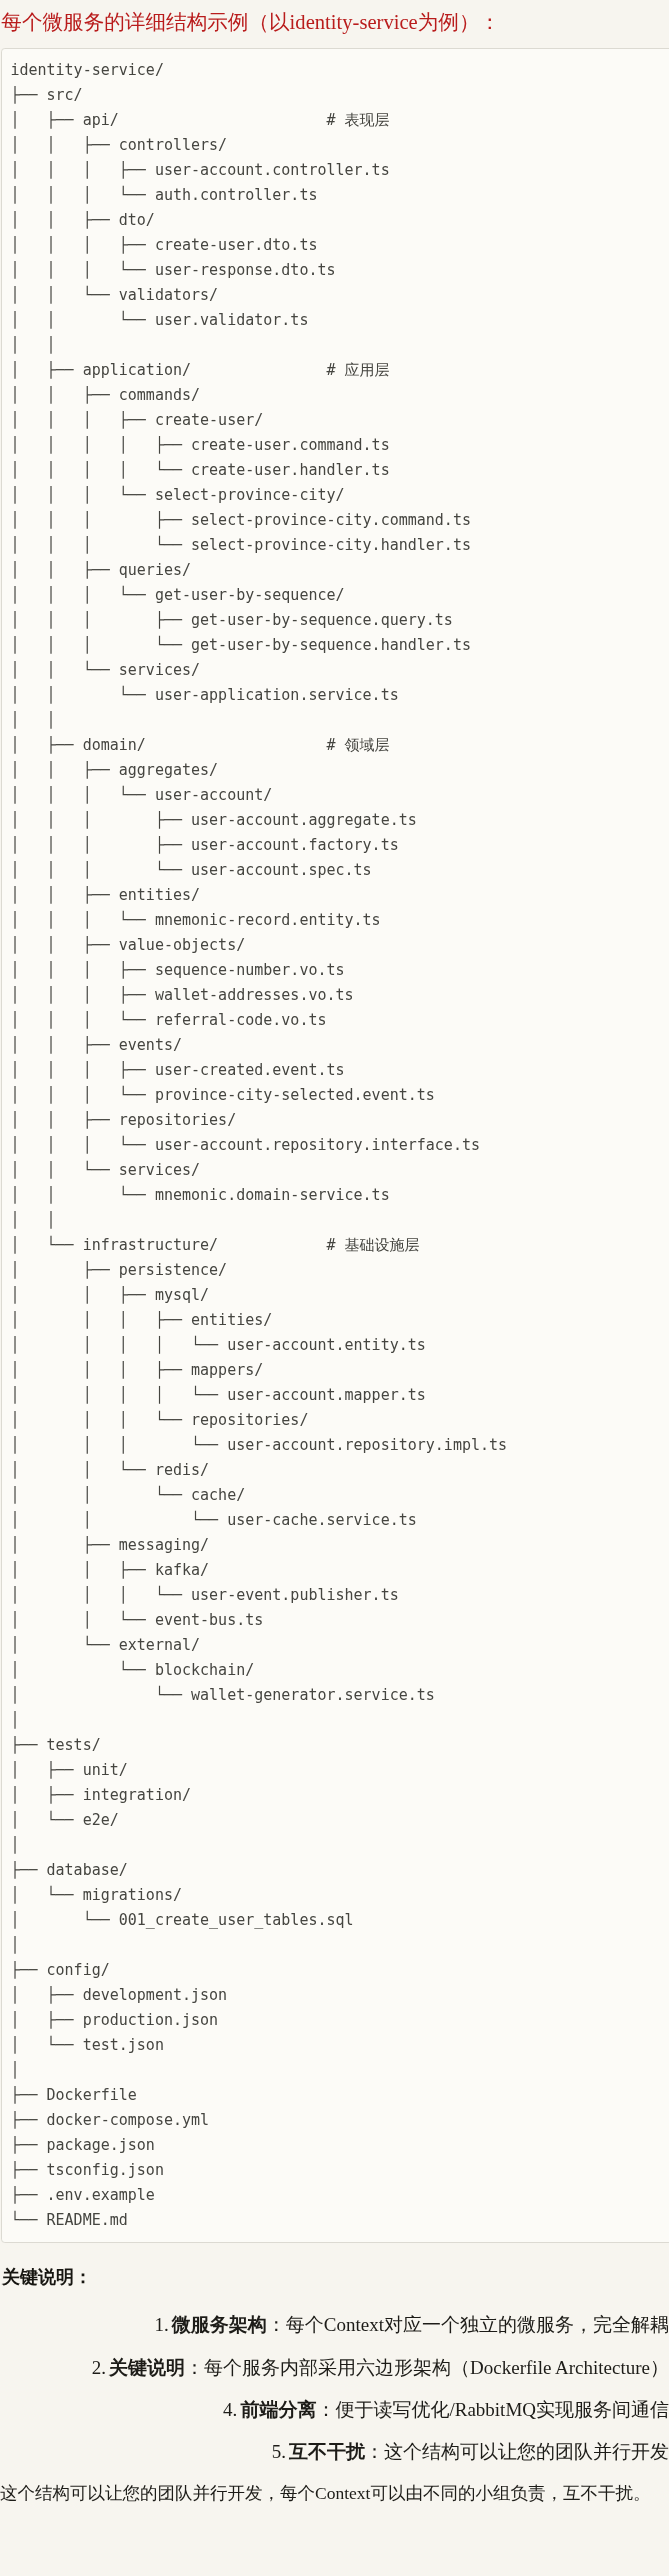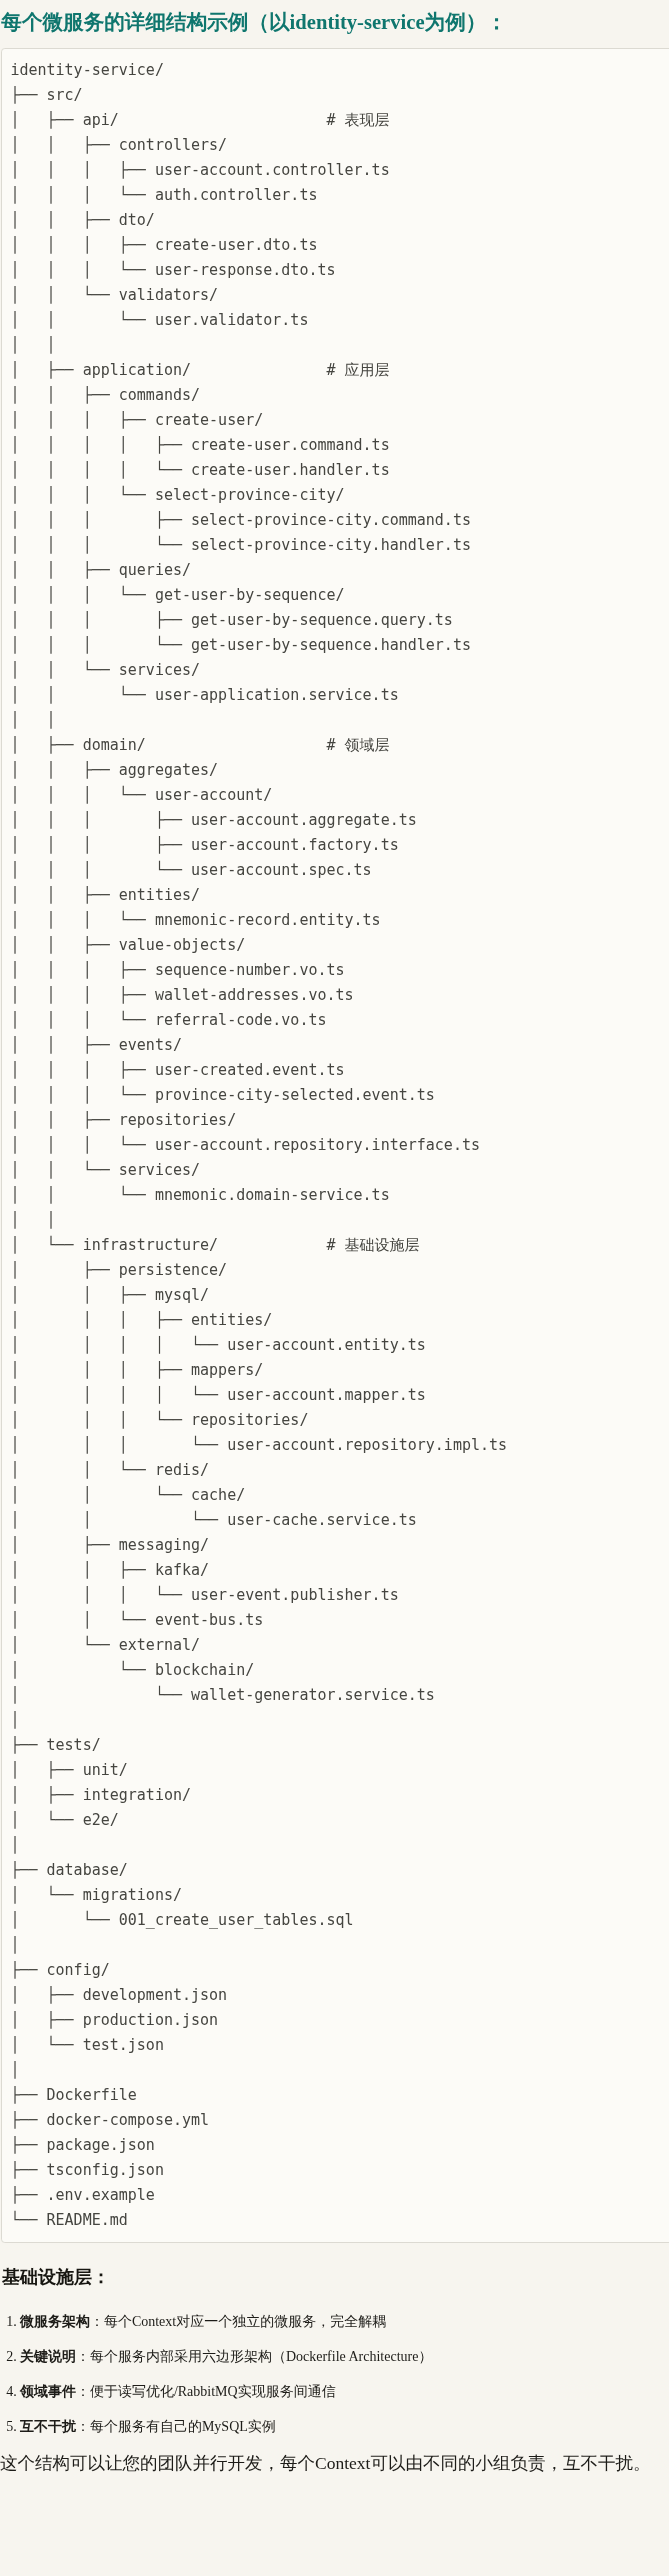--- a/index.html
+++ b/index.html
@@ -12,22 +12,22 @@
     font-family: "Liberation Serif", serif;
     color: #1b1a16;
   }
   .doc {
     padding: 8.8px 0 0 0;
   }
   .page-title {
     margin: 0 0 12px 1.3px;
     font-size: 20.6px;
     line-height: 1.3;
-    font-weight: 700;
-    color: #0f766e;
+    font-weight: 400;
+    color: #b91c1c;
     font-family: "Liberation Serif", serif;
   }
   .code-block {
     box-sizing: border-box;
     margin-left: 1.3px;
     width: 676px;               
     background: #fcfbf7;
     border: 0.6px solid #dcdad2;
     border-radius: 3.8px 0 0 3.8px;
   }
@@ -48,23 +48,24 @@
     color: #171611;
   }
   ol.notes-list {
     list-style: none;
     margin: 22px 0 0 0;
     padding: 0;
   }
   ol.notes-list li {
     padding-left: 6.3px;
     margin-bottom: 13.8px;
-    font-size: 14px;
+    font-size: 19px;
     line-height: 1.5;
     color: #1d1c18;
+    text-align: right;
   }
   ol.notes-list .num {
     display: inline-block;
     margin-right: 3.1px;
   }
   ol.notes-list .label {
     font-weight: 700;
   }
   .footer-para {
     margin: 12px 0 0 0;
@@ -163,25 +164,25 @@
 │   └── test.json
 │
 ├── Dockerfile
 ├── docker-compose.yml
 ├── package.json
 ├── tsconfig.json
 ├── .env.example
 └── README.md</pre>
   </div>
 
-  <h4 class="notes-heading">基础设施层：</h4>
+  <h4 class="notes-heading">关键说明：</h4>
 
   <ol class="notes-list">
     <li><span class="num">1.</span><span class="label">微服务架构</span><span>：每个Context对应一个独立的微服务，完全解耦</span></li>
     <li><span class="num">2.</span><span class="label">关键说明</span><span>：每个服务内部采用六边形架构（Dockerfile Architecture）</span></li>
-    <li><span class="num">4.</span><span class="label">领域事件</span><span>：便于读写优化/RabbitMQ实现服务间通信</span></li>
-    <li><span class="num">5.</span><span class="label">互不干扰</span><span>：每个服务有自己的MySQL实例</span></li>
+    <li><span class="num">4.</span><span class="label">前端分离</span><span>：便于读写优化/RabbitMQ实现服务间通信</span></li>
+    <li><span class="num">5.</span><span class="label">互不干扰</span><span>：这个结构可以让您的团队并行开发</span></li>
   </ol>
 
   <p class="footer-para">这个结构可以让您的团队并行开发，每个Context可以由不同的小组负责，互不干扰。</p>
 
 </div>
 
 
 </body></html>

